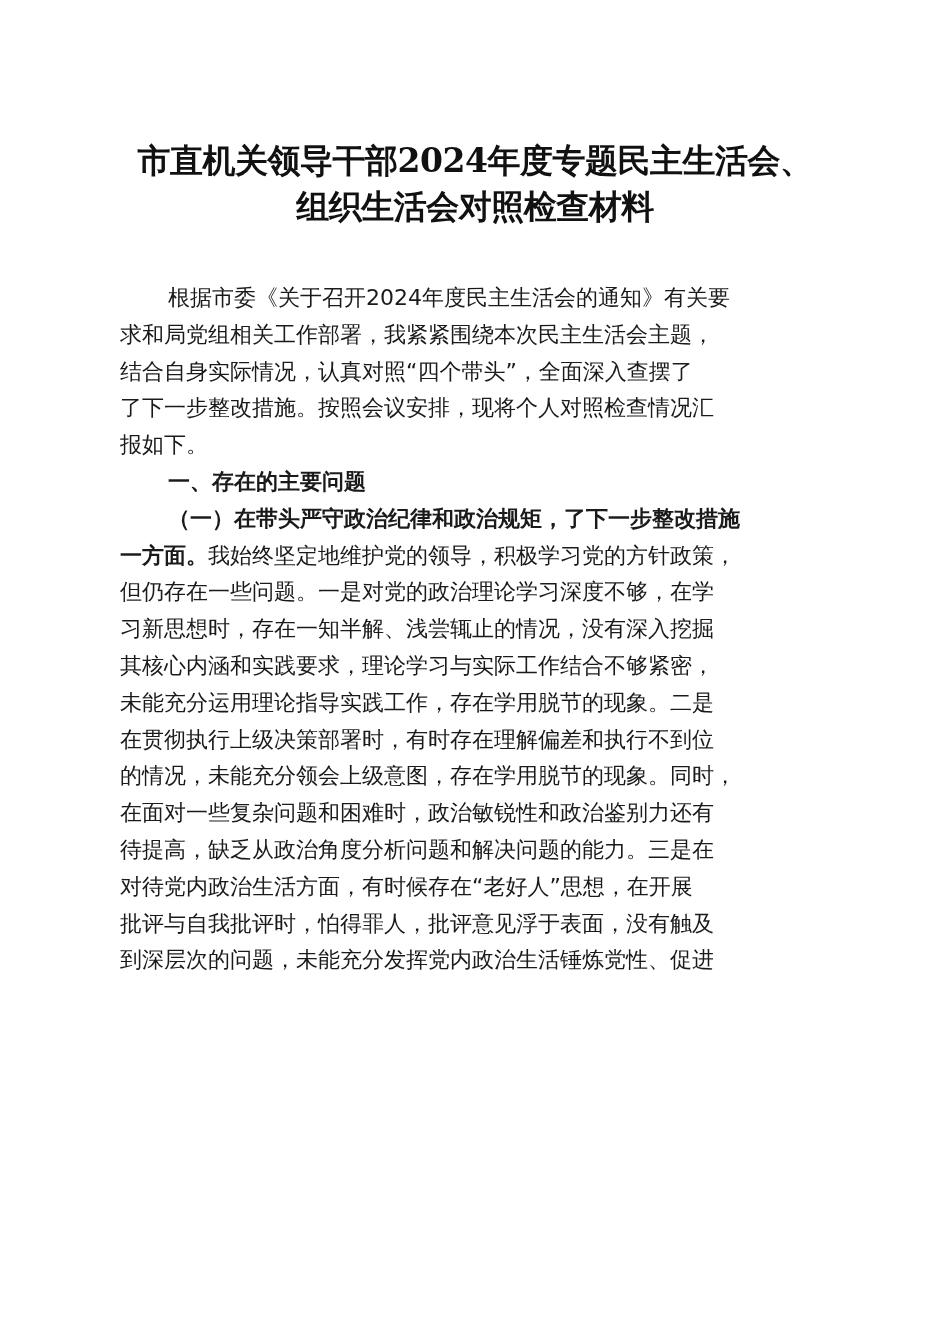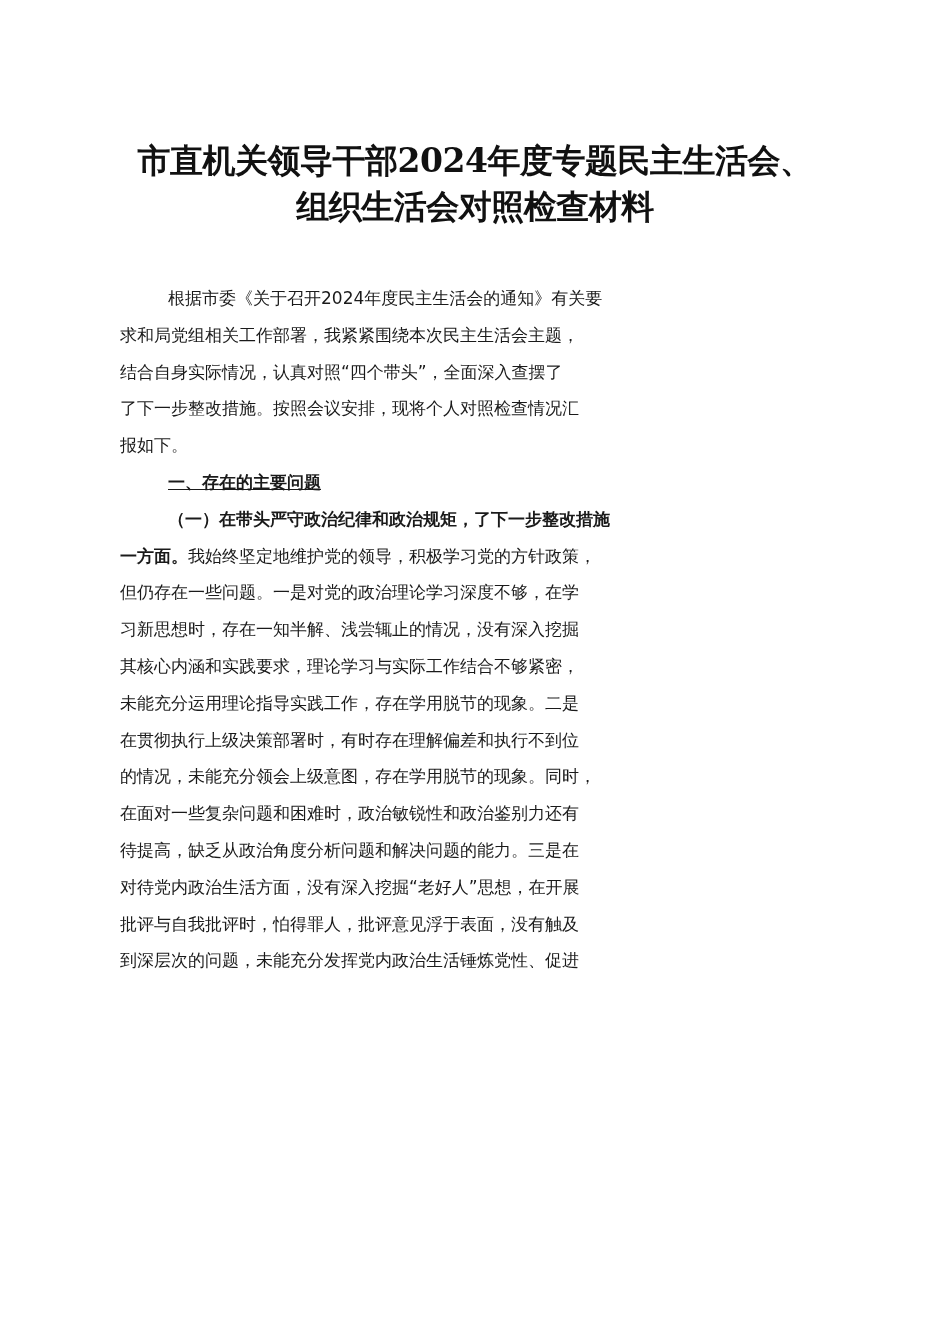--- a/index.html
+++ b/index.html
@@ -8,25 +8,25 @@
   .title {
     position: absolute; left: 100px; top: 138px; width: 750px;
     font-family: "DejaVu Serif", "Liberation Serif", serif;
     font-weight: bold; font-size: 33px; line-height: 46px;
     color: #111; text-align: center; letter-spacing: -0.5px;
   }
   .title .line { display: block; white-space: nowrap; }
   .body {
     position: absolute; left: 120px; top: 280px; width: 712px;
     font-family: "DejaVu Sans", "Liberation Sans", sans-serif;
-    font-size: 17px; line-height: 36.8px; color: #1a1a1a;
+    font-size: 22px; line-height: 36.8px; color: #1a1a1a;
   }
   .body .line { display: block; white-space: nowrap; height: 36.8px; }
   .indent { padding-left: 48px; }
-  .heading { font-weight: bold; font-family: "DejaVu Sans", "Liberation Sans", sans-serif; text-decoration: underline; }
+  .heading { font-weight: bold; font-family: "DejaVu Sans", "Liberation Sans", sans-serif; }
   .sub-heading-lead { font-weight: bold; }
 </style>
 </head>
 <body>
 
 <div class="page">
   <div class="title">
     <span class="line">市直机关领导干部2024年度专题民主生活会、</span>
     <span class="line">组织生活会对照检查材料</span>
   </div>
@@ -43,17 +43,17 @@
     <span class="line indent sub-heading-lead">（一）在带头严守政治纪律和政治规矩，了下一步整改措施</span>
     <span class="line"><b>一方面。</b><span>我始终坚定地维护党的领导，积极学习党的方针政策，</span></span>
     <span class="line">但仍存在一些问题。一是对党的政治理论学习深度不够，在学</span>
     <span class="line">习新思想时，存在一知半解、浅尝辄止的情况，没有深入挖掘</span>
     <span class="line">其核心内涵和实践要求，理论学习与实际工作结合不够紧密，</span>
     <span class="line">未能充分运用理论指导实践工作，存在学用脱节的现象。二是</span>
     <span class="line">在贯彻执行上级决策部署时，有时存在理解偏差和执行不到位</span>
     <span class="line">的情况，未能充分领会上级意图，存在学用脱节的现象。同时，</span>
     <span class="line">在面对一些复杂问题和困难时，政治敏锐性和政治鉴别力还有</span>
     <span class="line">待提高，缺乏从政治角度分析问题和解决问题的能力。三是在</span>
-    <span class="line">对待党内政治生活方面，没有深入挖掘“老好人”思想，在开展</span>
+    <span class="line">对待党内政治生活方面，有时候存在“老好人”思想，在开展</span>
     <span class="line">批评与自我批评时，怕得罪人，批评意见浮于表面，没有触及</span>
     <span class="line">到深层次的问题，未能充分发挥党内政治生活锤炼党性、促进</span>
   </div>
 </div>
 
 </body></html>

